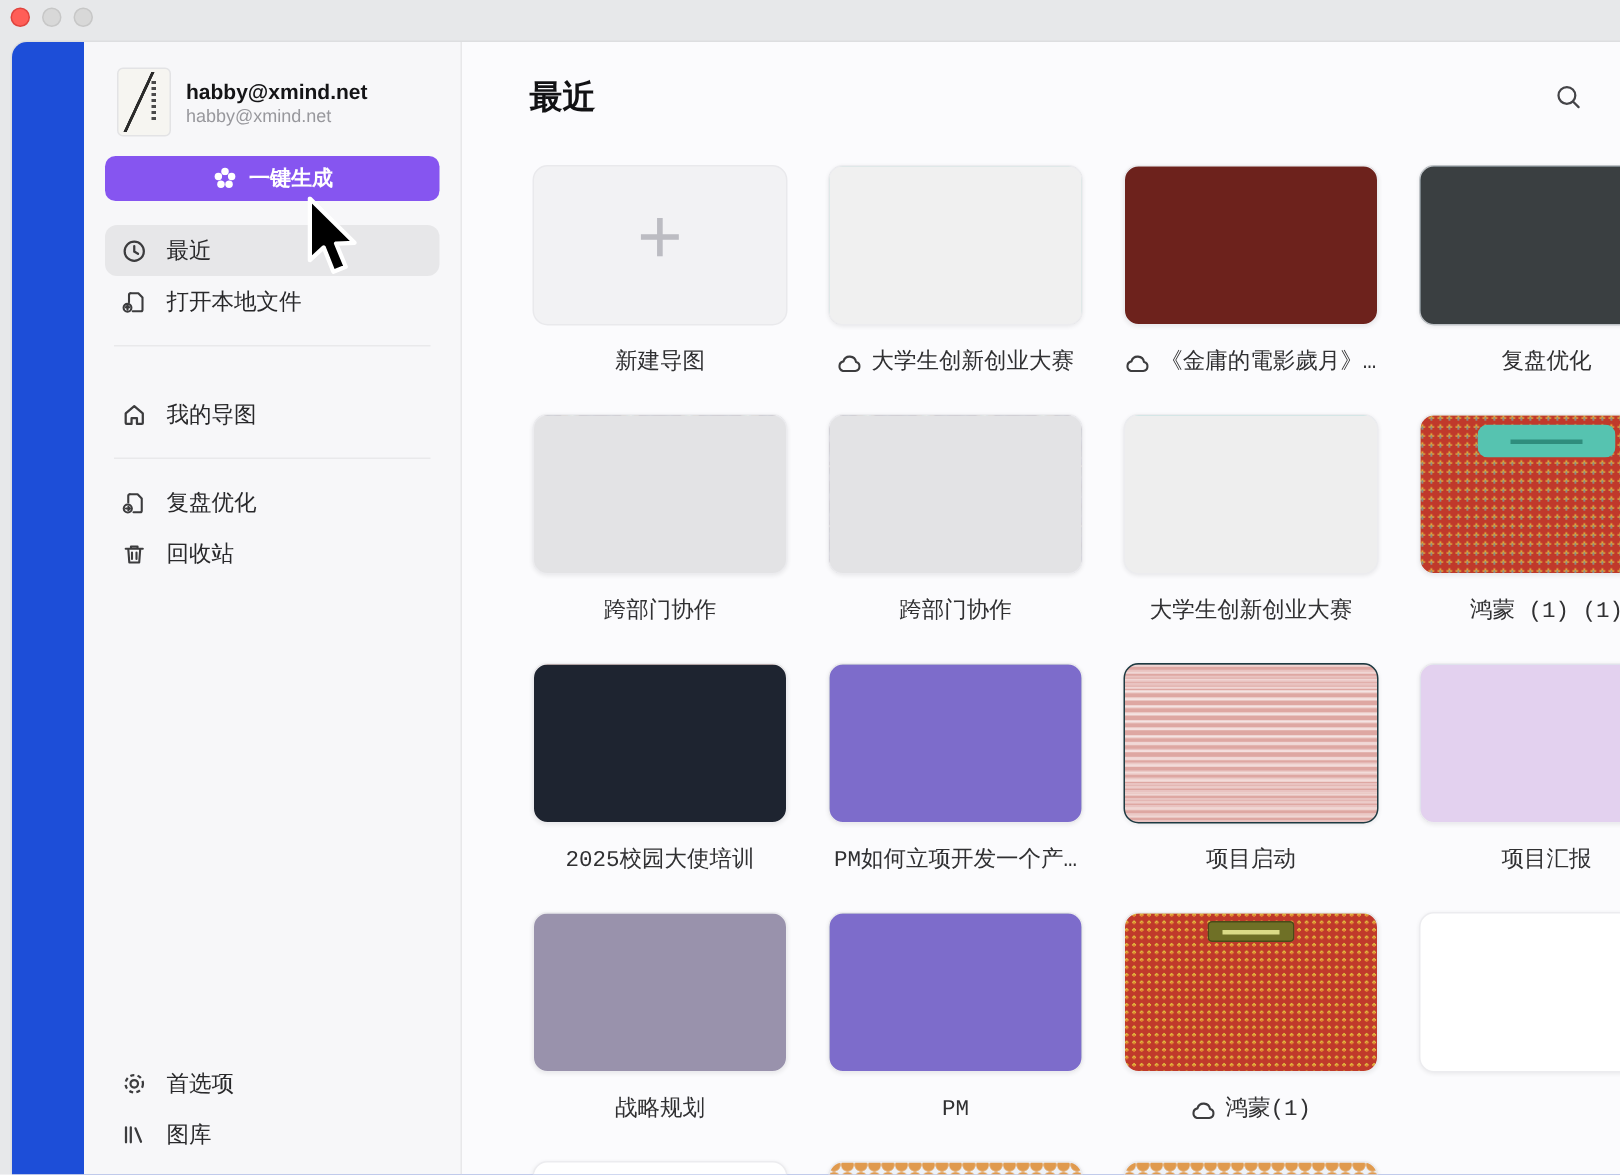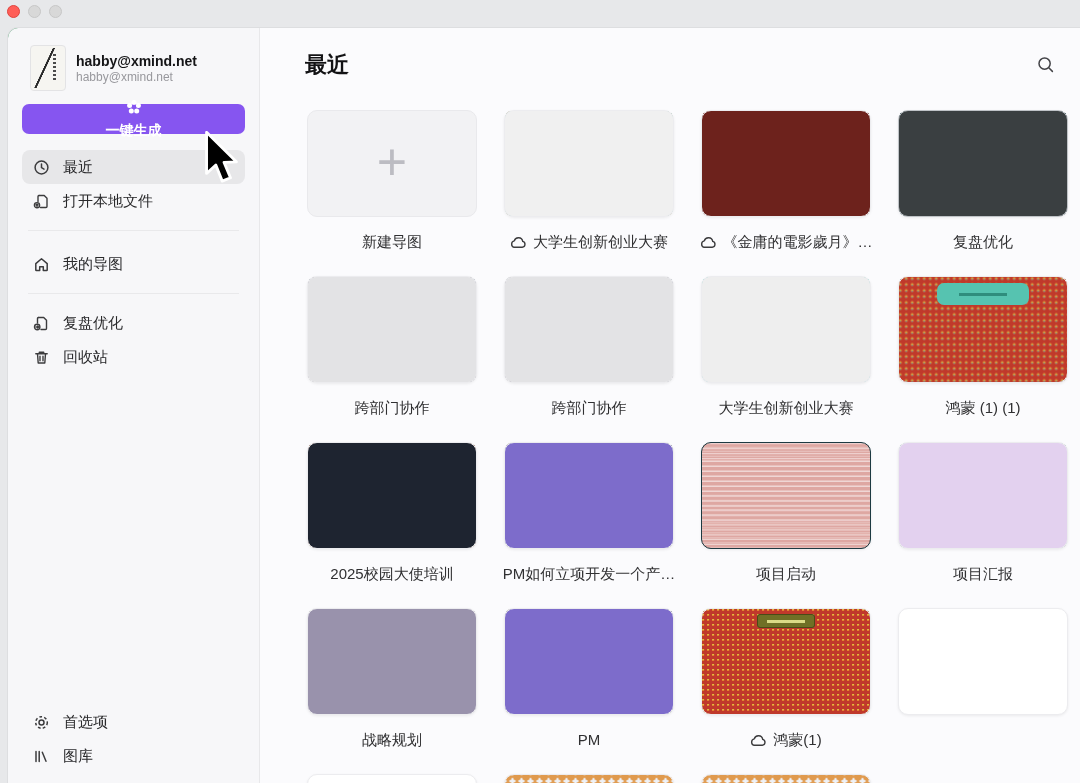--- a/index.html
+++ b/index.html
@@ -15,22 +15,23 @@
   .titlebar { position: absolute; top: 0; left: 0; right: 0; height: 28px; }
   .tl { position: absolute; top: 5px; width: 13px; height: 13px; border-radius: 50%; }
   .tl.close { left: 7px;  background: #ff5e57; border: 1px solid #e0443e; }
   .tl.min   { left: 28px; background: #d8d8d8; border: 1px solid #c7c7c7; }
   .tl.max   { left: 49px; background: #d8d8d8; border: 1px solid #c7c7c7; }
 
   
   .panel {
     position: absolute; left: 8px; top: 28px; right: 0; bottom: 0;
     border-top-left-radius: 10px; overflow: hidden;
-    background: #15803d; display: flex;
+    background: #1d4ed8; display: flex;
     box-shadow: 0 0 0 1px rgba(0,0,0,0.04);
+    padding-left: 48px;
   }
 
   
   .sidebar {
     width: 252px; flex: 0 0 252px; background: #f7f7f9;
     border-right: 1px solid #e8e8ea;
     display: flex; flex-direction: column; padding: 16px 14px 10px 14px;
   }
   .account { display: flex; align-items: center; gap: 10px; padding: 0 8px; height: 48px; }
   .avatar {
@@ -41,21 +42,21 @@
       #f6f5f1;
     border: 1px solid #e3e3e5;
   }
   .acc-name { font-size: 14px; font-weight: bold; color: #141416; line-height: 18px; }
   .acc-mail { font-size: 12px; color: #98989d; line-height: 15px; }
 
   .gen-btn {
     margin: 12px 0 0 0; height: 30px; border: none; border-radius: 7px;
     background: #8655f0; color: #fff; font-size: 14px; font-weight: bold;
     display: flex; align-items: center; justify-content: center; gap: 7px;
-    font-family: inherit; cursor: pointer; width: 100%; flex-direction: column;
+    font-family: inherit; cursor: pointer; width: 100%;
   }
 
   .nav { margin-top: 16px; }
   .nav-item {
     height: 34px; border-radius: 8px; display: flex; align-items: center;
     gap: 13px; padding: 0 10px; font-size: 15px; color: #29292b; cursor: pointer;
   }
   .nav-item.selected { background: #e7e7e9; }
   .nicon { width: 18px; height: 18px; display: flex; align-items: center; justify-content: center; }
   .nicon svg { display: block; }
@@ -69,21 +70,21 @@
     font-size: 22px; font-weight: bold; color: #121214;
   }
   .search-btn { position: absolute; right: 24px; top: 27px; width: 20px; height: 20px; cursor: pointer; }
 
   
   .grid {
     position: absolute; left: 47px; top: 82px;
     display: grid; grid-template-columns: repeat(4, 170px);
     column-gap: 27px; grid-auto-rows: 166px;
   }
-  .card { width: 170px; cursor: pointer; }
+  .card { width: 170px; cursor: pointer; font-family: Liberation Mono, monospace; }
   .thumb {
     width: 170px; height: 107px; border-radius: 10px; position: relative;
     background-repeat: no-repeat; border: 1px solid #ececef;
     box-shadow: 0 1px 3px rgba(0,0,0,0.07);
   }
   .card-label {
     margin-top: 15px; display: flex; align-items: center; justify-content: center;
     gap: 6px; font-size: 15px; color: #303032; line-height: 20px; white-space: nowrap;
   }
   .cloud { flex: 0 0 auto; display: flex; }
@@ -336,21 +337,21 @@
               <circle cx="4" cy="12.2" r="2.6"></circle>
               <path d="M4 13.5v-2.6M2.9 11.9l1.1-1 1.1 1"></path>
             </svg>
         </span>
         <span class="nlabel">打开本地文件</span>
       </div>
     </div>
 
     <div class="divider"></div>
 
-    <div class="nav" style="margin-top:4px">
+    <div class="nav" style="margin-top:16px">
       <div class="nav-item">
         <span class="nicon">
           <svg width="17" height="17" viewBox="0 0 17 17" fill="none" stroke="#3c3c3e" stroke-width="1.5" stroke-linejoin="round">
               <path d="M2.8 7.6 8.5 2.8l5.7 4.8v6.4a.6.6 0 0 1-.6.6h-3.3v-3.8H6.7v3.8H3.4a.6.6 0 0 1-.6-.6z"></path>
             </svg>
         </span>
         <span class="nlabel">我的导图</span>
       </div>
     </div>
 

